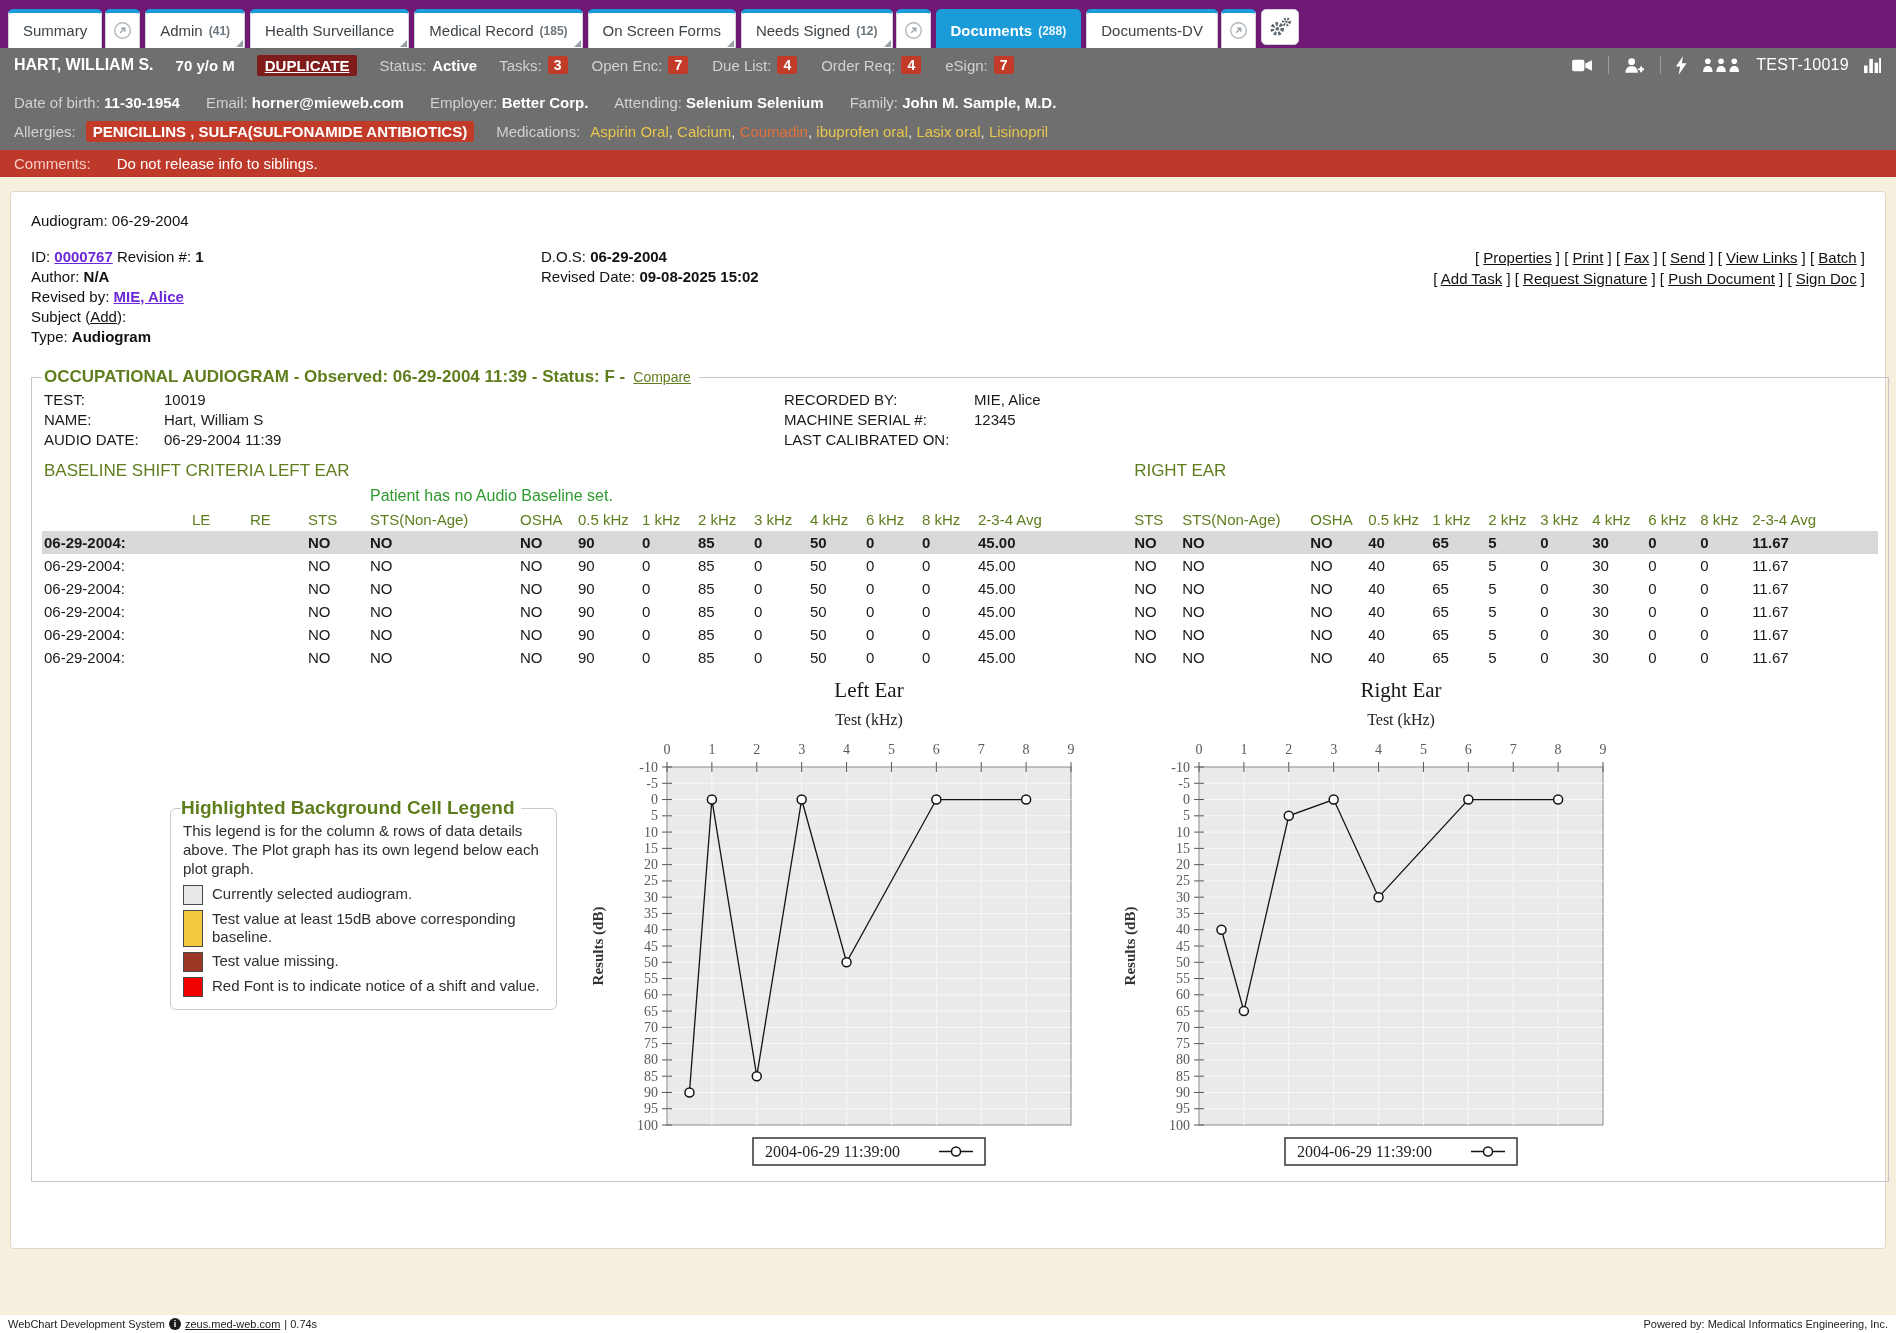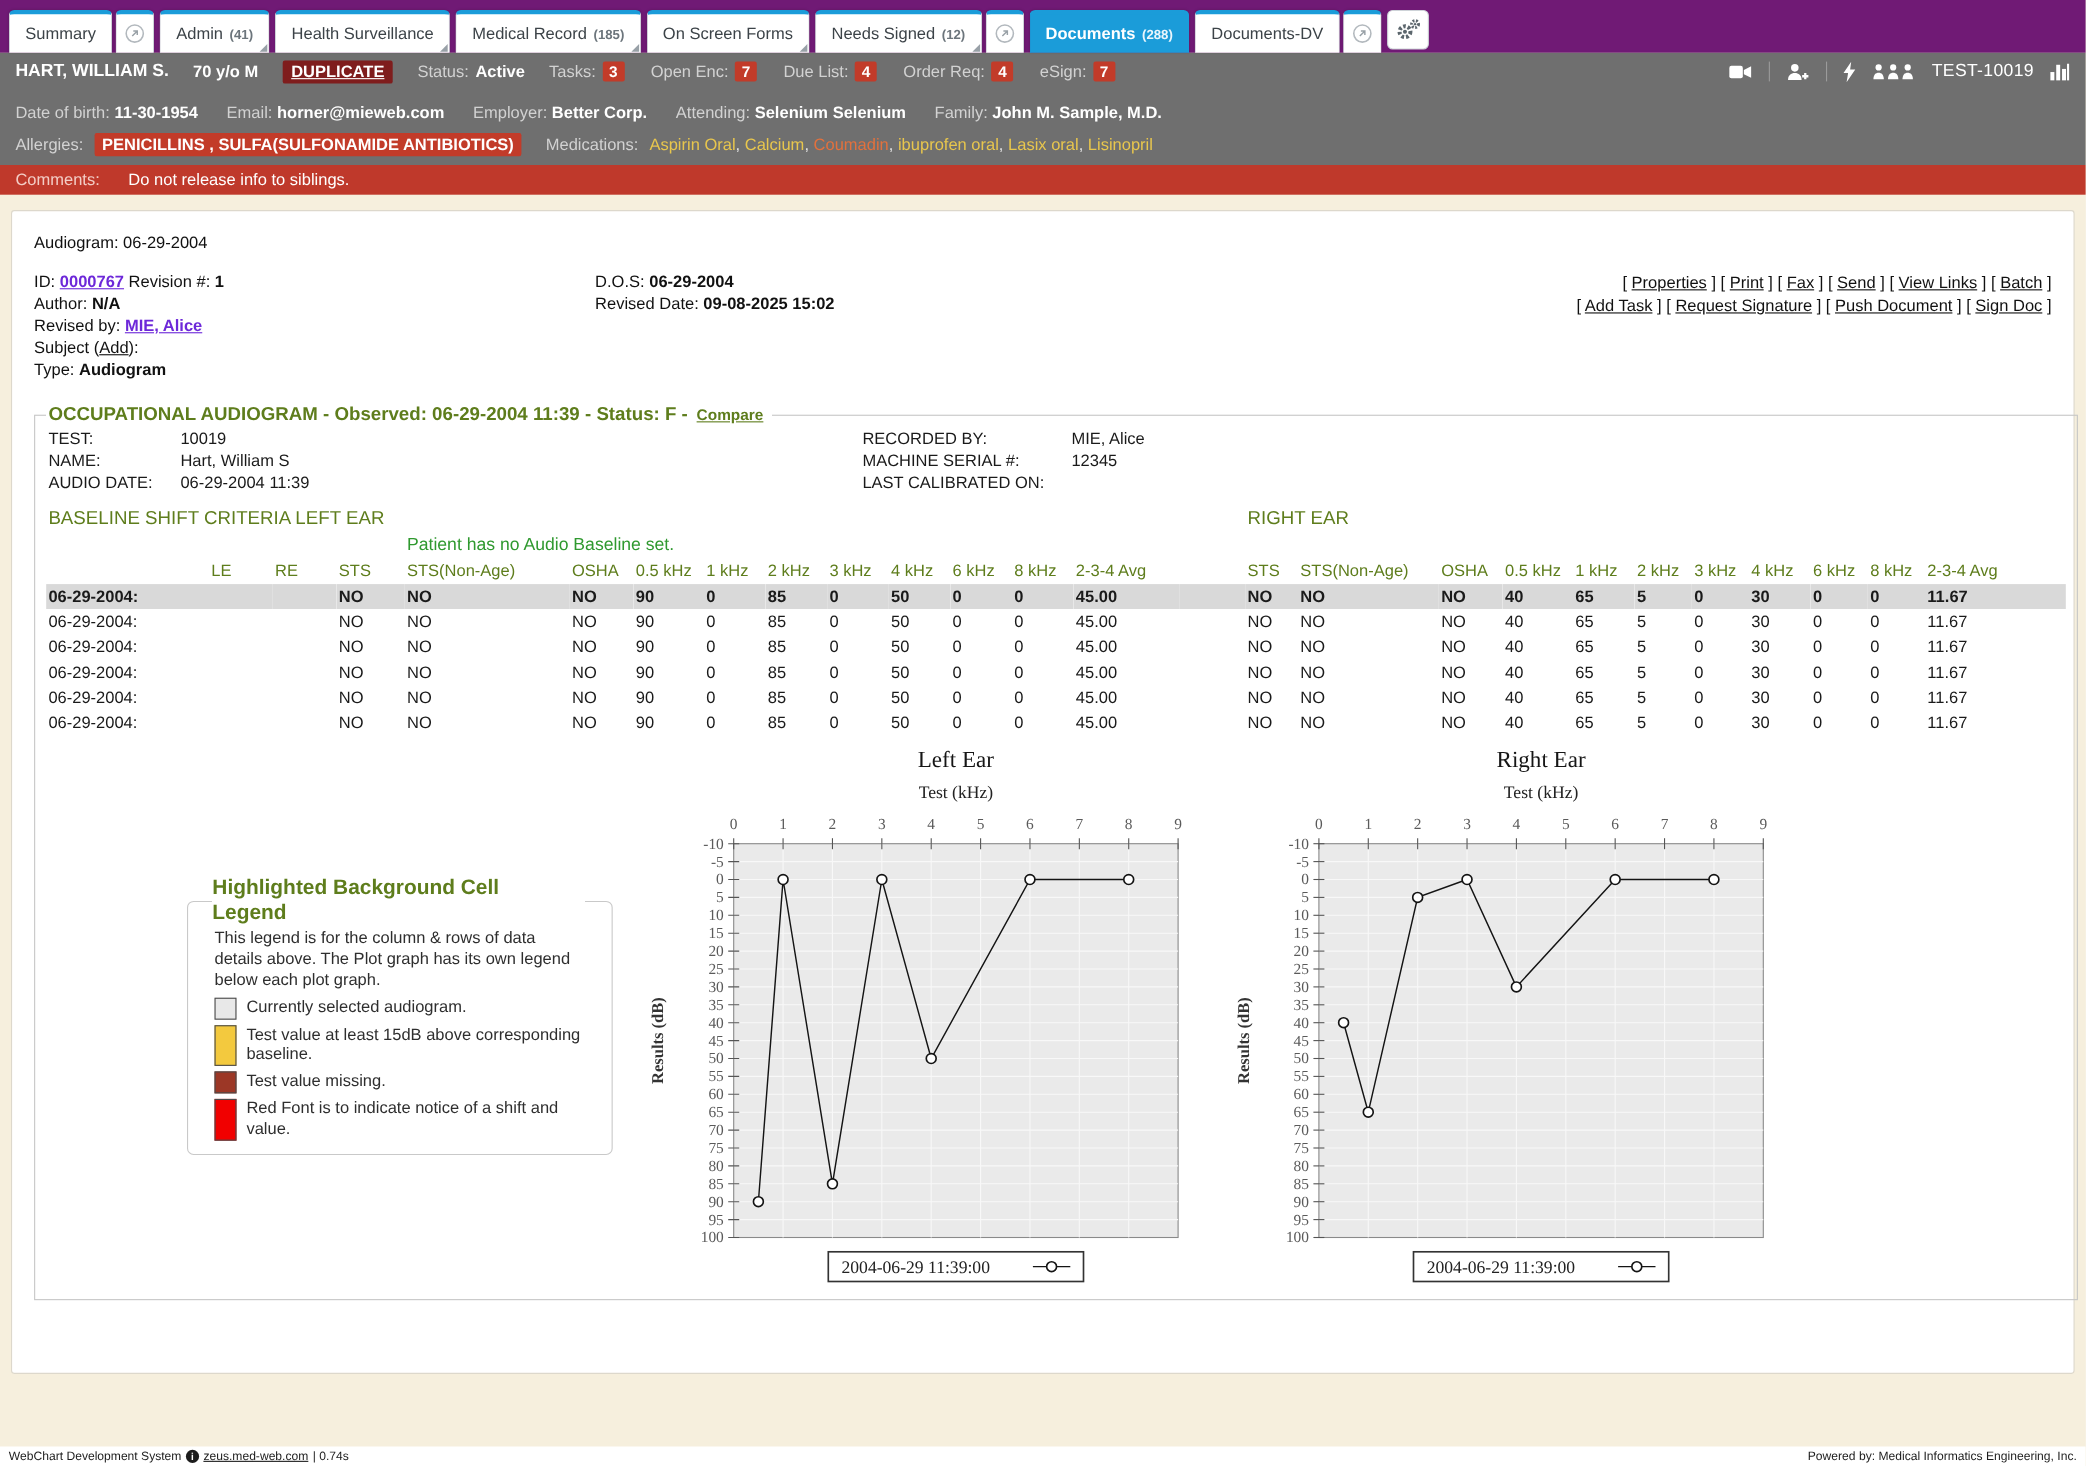--- a/index.html
+++ b/index.html
@@ -58,35 +58,35 @@
   .dh-mid{width:640px}
   .dh-right{flex:1;text-align:right;line-height:21px}
   .blink{color:#6d28d9;font-weight:bold;text-decoration:underline;cursor:pointer}
   .nlink{color:#111;text-decoration:underline;cursor:pointer}
   .alink{color:#111;text-decoration:underline;cursor:pointer}
   b{font-weight:bold}
 
   
   fieldset.audioset{border:1px solid #c6c6c6;margin-top:20px;padding:2px 10px 14px}
   fieldset.audioset>legend{color:#5e7d1c;font-weight:bold;font-size:17px;padding:0 8px 0 2px;display:flex;gap:8px;align-items:baseline}
-  .complink{color:#5e7d1c;font-weight:bold;font-size:14px;text-decoration:underline;cursor:pointer}
+  .complink{color:#5e7d1c;font-weight:normal;font-size:14px;text-decoration:underline;cursor:pointer}
   .infogrid{display:grid;grid-template-columns:120px 620px 190px 1fr;row-gap:3px;font-size:15px;color:#1a1a1a;margin:2px 0 10px;padding-left:2px}
 
   table.audio{width:100%;border-collapse:collapse;table-layout:fixed;font-size:15px;color:#1a1a1a;margin-top:4px}
   table.audio td{padding:3px 2px;white-space:nowrap;overflow:hidden;text-align:left;vertical-align:middle}
   td.secTitle{color:#5e7d1c;font-size:17px;padding-top:6px;padding-bottom:4px}
   td.notice{color:#2f992f;text-align:center;font-size:16px;padding-bottom:2px}
   td.colhead{color:#5e7d1c;font-size:15px}
   tr.hl td{background:#d9d9d9;font-weight:bold}
   tr.datarow{cursor:pointer}
 
   
   .chartsrow{display:flex;align-items:flex-start;margin-top:6px}
   .legendwrap{width:515px;padding:122px 0 0 128px;flex:none}
-  fieldset.cellLegend{border:1px solid #c9c9c9;border-radius:6px;padding:2px 24px 12px;width:387px}
+  fieldset.cellLegend{border:1px solid #c9c9c9;border-radius:6px;padding:2px 12px 12px;width:387px}
   fieldset.cellLegend>legend{color:#5e7d1c;font-weight:bold;font-size:19px;padding:0 6px 0 0;margin-left:-2px}
   .cl-desc{font-size:15px;color:#2e2e2e;line-height:1.28;margin-bottom:6px}
   .cl-item{display:flex;gap:9px;margin-top:5px;font-size:15px;color:#2e2e2e;line-height:1.25}
   .cl-swatch{width:20px;flex:none;align-self:stretch;border:1px solid #4a4a4a;min-height:20px}
 
   svg.chart{flex:none}
   .ct{font-family:"Liberation Serif",serif;font-size:21px;fill:#161616}
   .cs{font-family:"Liberation Serif",serif;font-size:16px;fill:#222}
   .cl{font-family:"Liberation Serif",serif;font-size:14px;fill:#5a5a5a}
   .cyl{font-family:"Liberation Serif",serif;font-size:15px;font-weight:bold;fill:#333}

